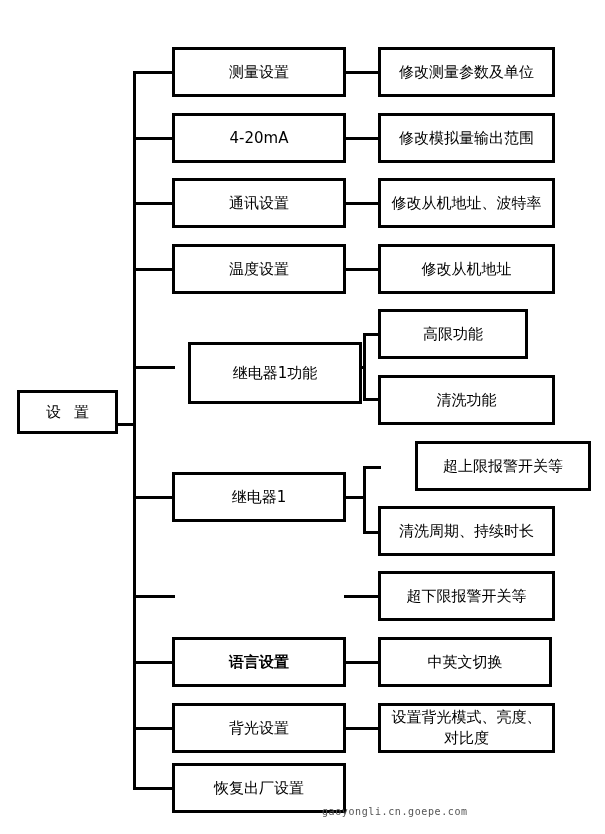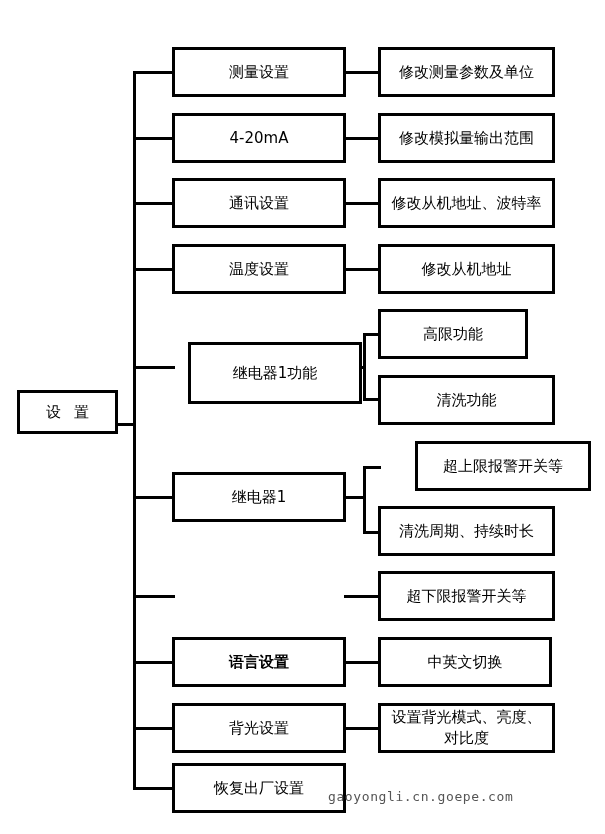--- a/index.html
+++ b/index.html
@@ -70,28 +70,27 @@
     background: #000000;
     z-index: 1;
   }
   .hline { height: 3px; }
   .vline { width: 3px; }
 
   
   .watermark {
     position: absolute;
     left: 322px;
-    top: 789px;
+    top: 806px;
     font-family: "DejaVu Sans Mono", "Liberation Mono", monospace;
-    font-size: 13px;
+    font-size: 10px;
     letter-spacing: 0.6px;
     color: #555555;
     white-space: nowrap;
     z-index: 5;
-    margin-left: 6px;
   }
 </style>
 </head>
 <body>
 
 <div id="diagram">
 
 
   <div class="line hline" style="left:118px; top:423px; width:18px;"></div>
 

